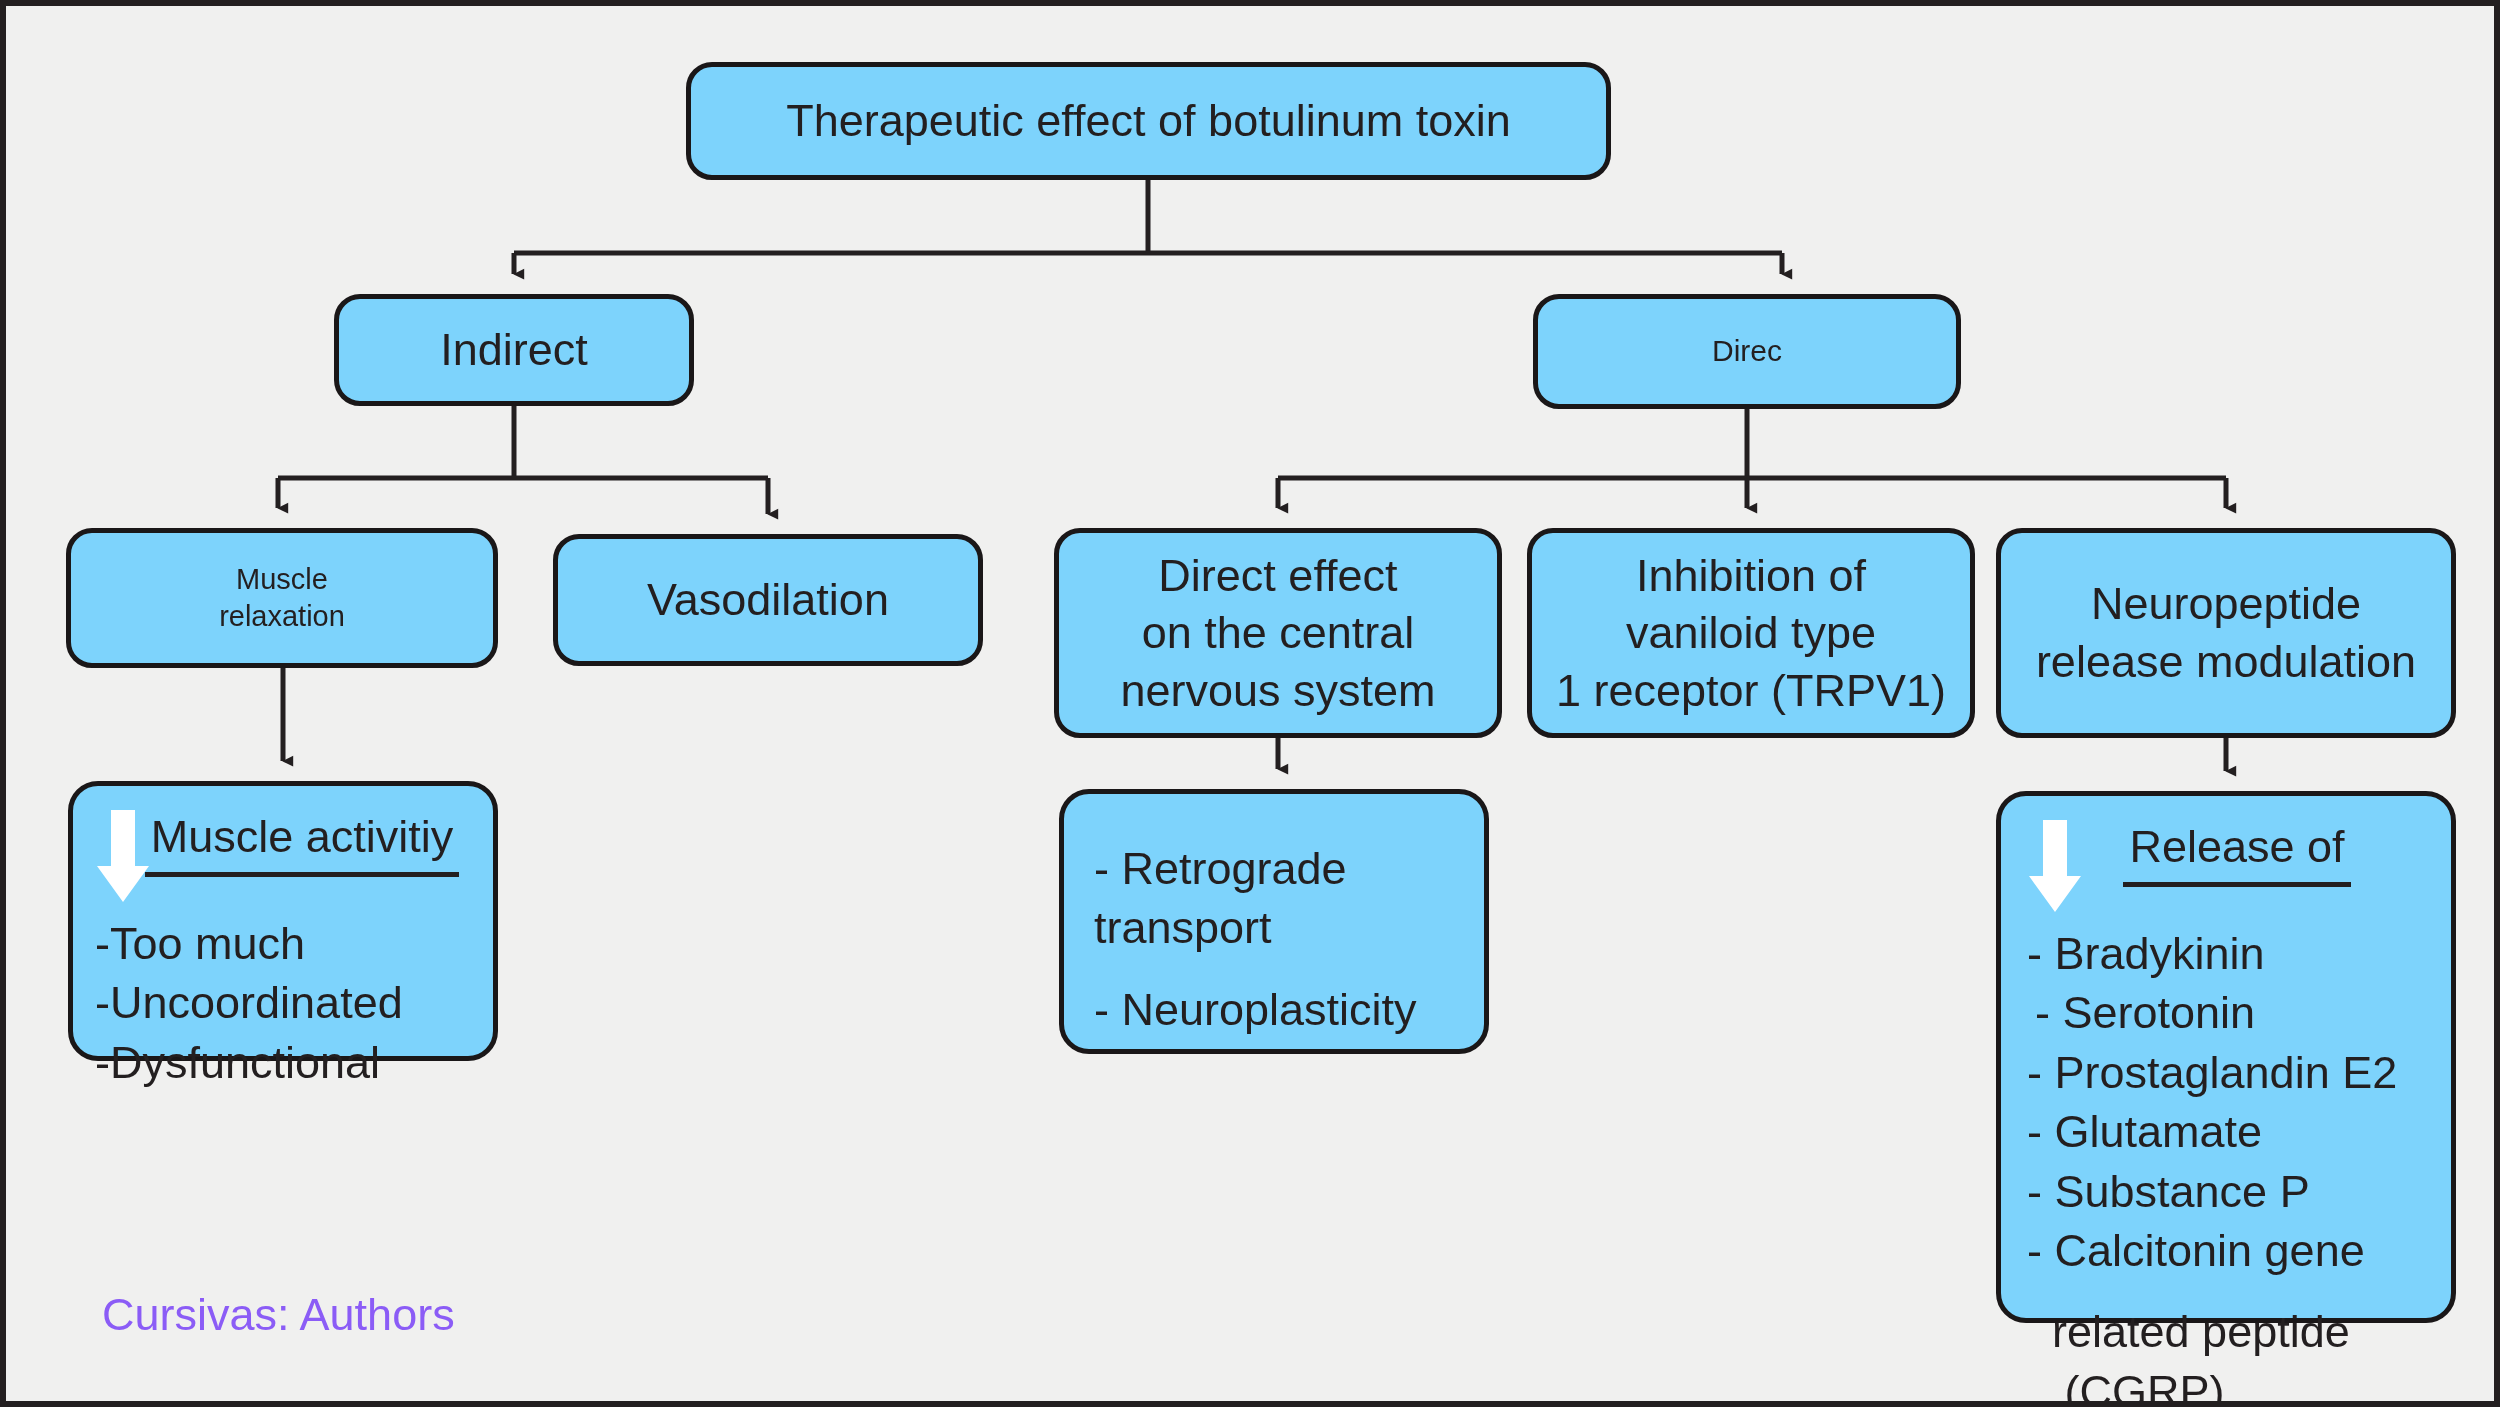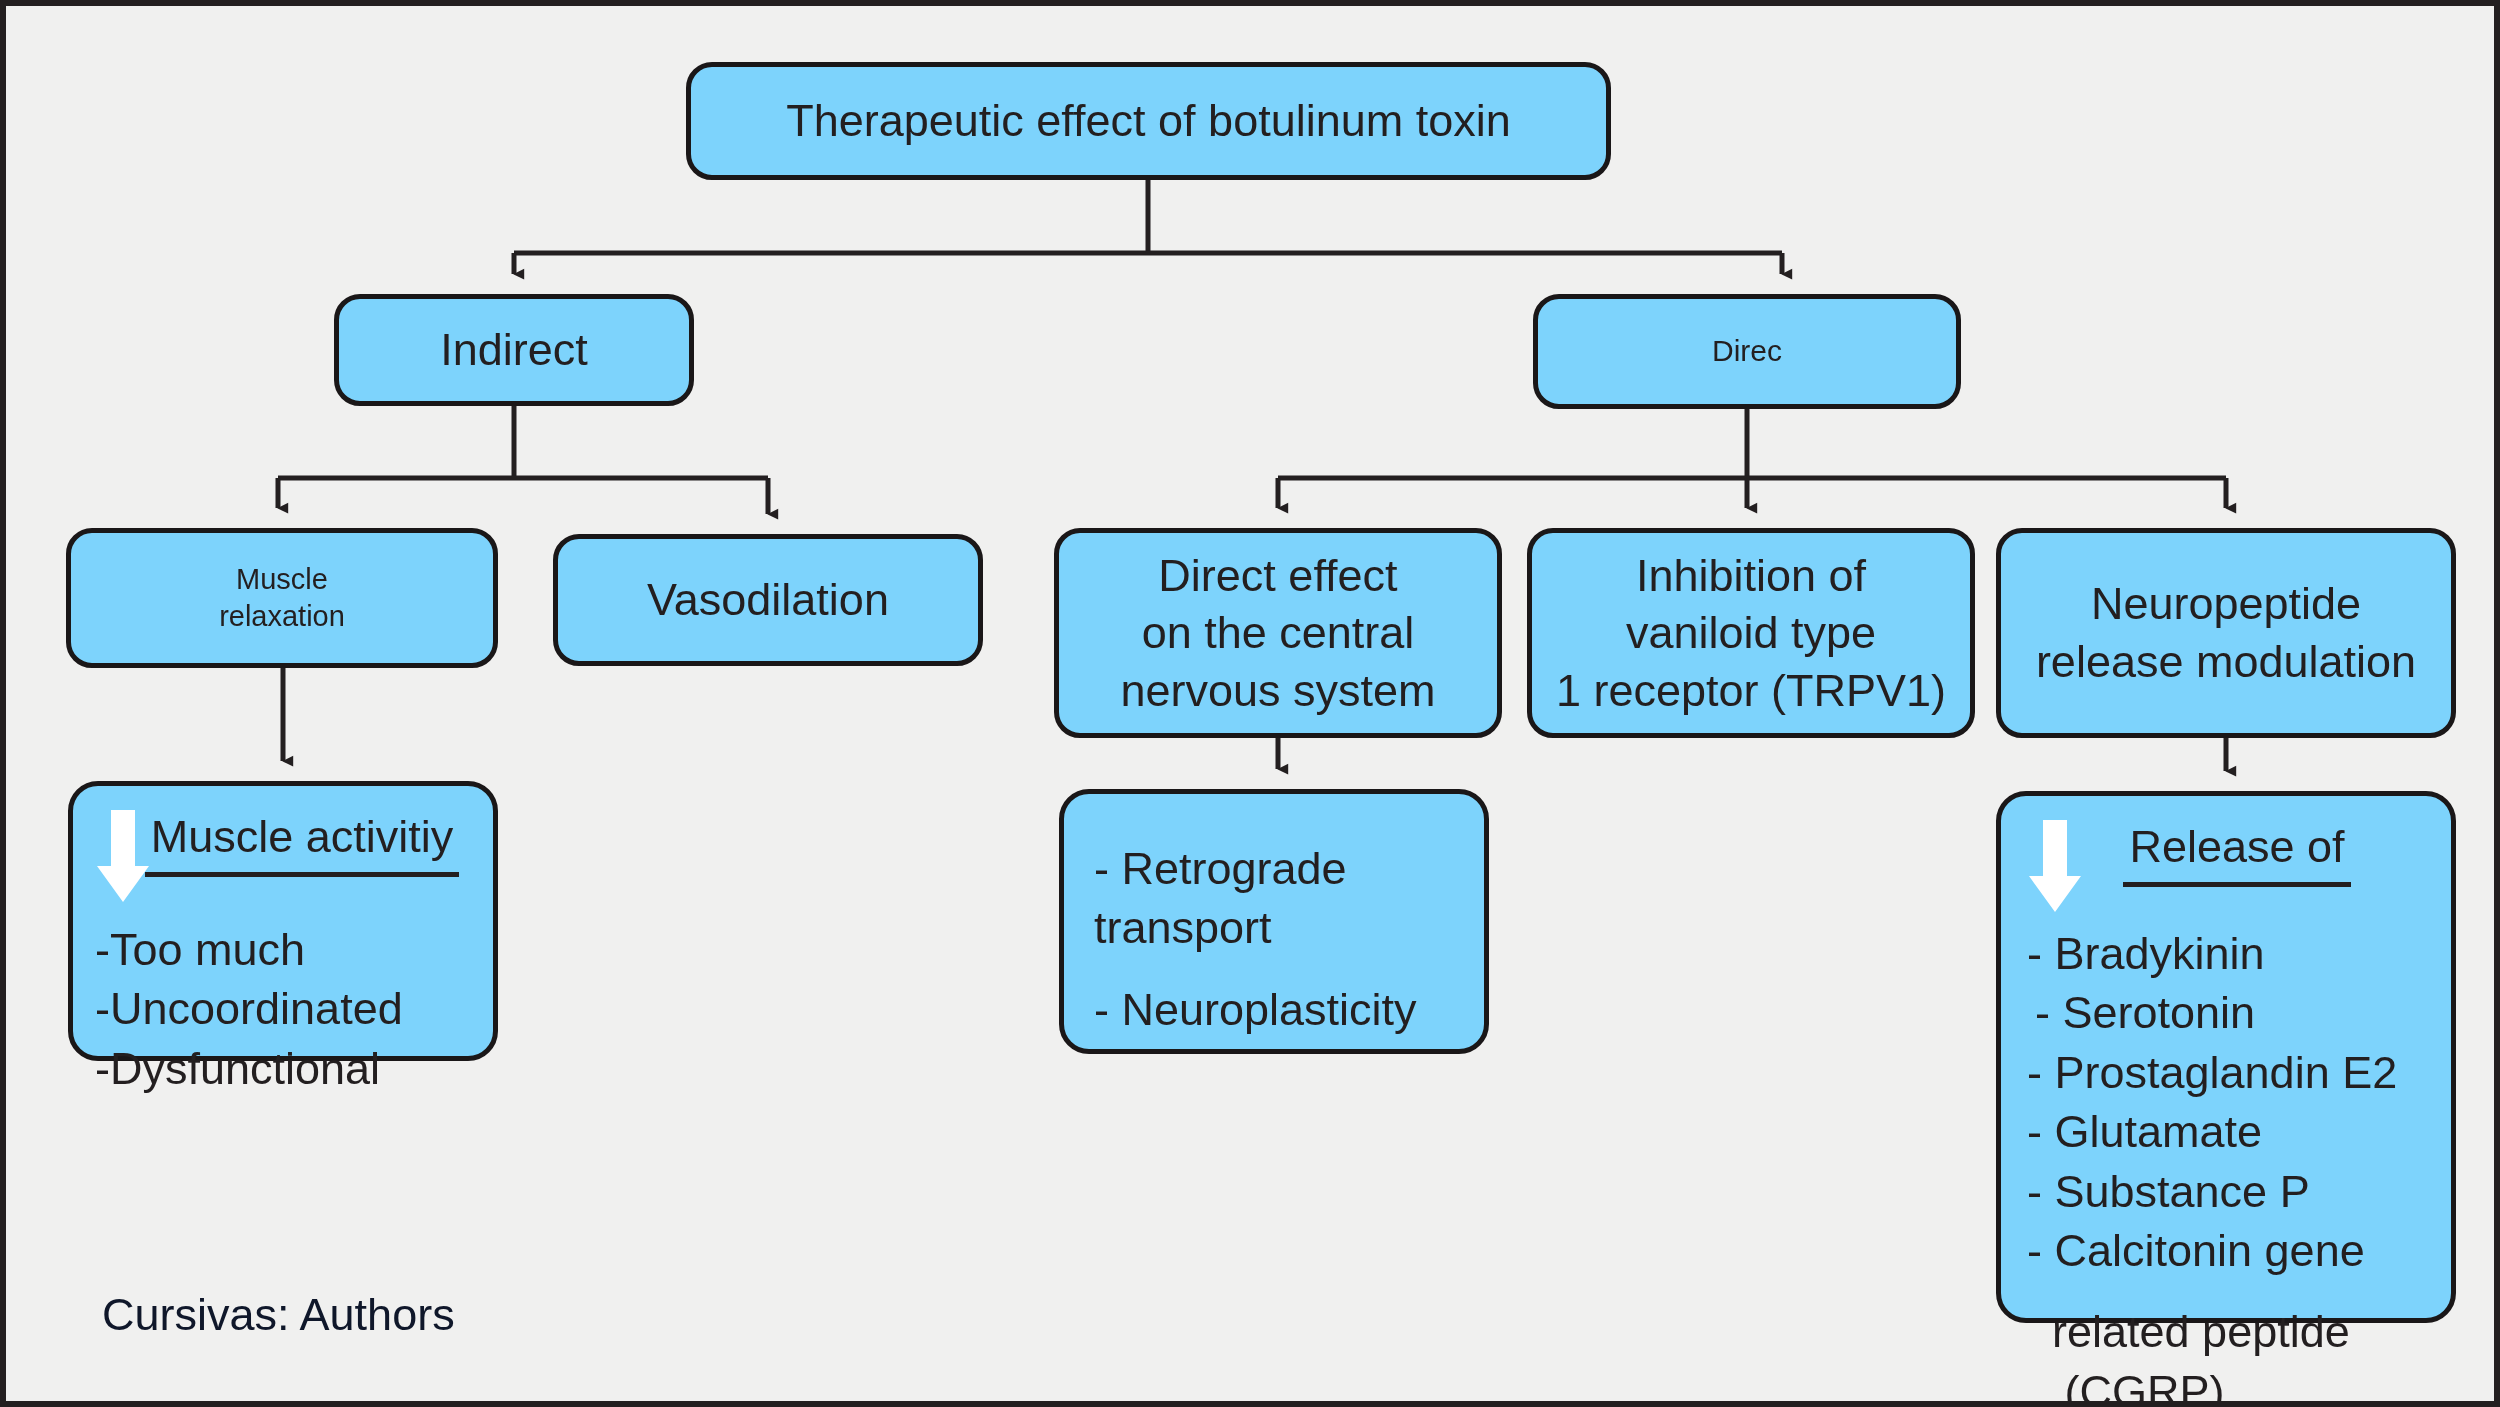--- a/index.html
+++ b/index.html
@@ -62,37 +62,37 @@
     display: inline-block;
     border-bottom: 5px solid #231f20;
     padding: 0 6px 6px 6px;
     white-space: nowrap;
   }
   .list-items div {
     white-space: nowrap;
   }
   .caption {
     position: absolute;
-    color: #0f172a;
+    color: #8b5cf6;
     white-space: nowrap;
   }
   
   #n-root      { left: 680px;  top: 56px;   width: 925px;  height: 118px; font-size: 45px; }
   #n-indirect  { left: 328px;  top: 288px;  width: 360px;  height: 112px; font-size: 45px; }
   #n-direct    { left: 1527px; top: 288px;  width: 428px;  height: 115px; font-size: 30px; }
   #n-muscle-relax { left: 60px;   top: 522px; width: 432px; height: 140px; font-size: 29px; }
   #n-vaso      { left: 547px;  top: 528px;  width: 430px;  height: 132px; font-size: 45px; text-align: center; }
   #n-cns       { left: 1048px; top: 522px;  width: 448px;  height: 210px; font-size: 45px; }
   #n-trpv1     { left: 1521px; top: 522px;  width: 448px;  height: 210px; font-size: 45px; }
   #n-neuro     { left: 1990px; top: 522px;  width: 460px;  height: 210px; font-size: 45px; }
   #n-muscle-act{ left: 62px;   top: 775px;  width: 430px;  height: 280px; font-size: 45px; padding: 22px 24px 0 22px; }
   #n-retro     { left: 1053px; top: 783px;  width: 430px;  height: 265px; font-size: 45px; padding: 46px 28px 0 30px; }
   #n-release   { left: 1990px; top: 785px;  width: 460px;  height: 532px; font-size: 45px; padding: 22px 24px 0 26px; }
 
-  #n-muscle-act .list-items { margin-top: 12px; line-height: 1.32; }
+  #n-muscle-act .list-items { margin-top: 6px; line-height: 1.32; }
   #n-release .list-items { margin-top: 6px; line-height: 1.32; }
   #n-retro .lines { line-height: 1.3; }
   #n-retro .gap { height: 24px; }
 
   #caption-authors { left: 96px; bottom: 60px; font-size: 45px; }
 </style>
 </head>
 <body>
 
 <div id="canvas">

